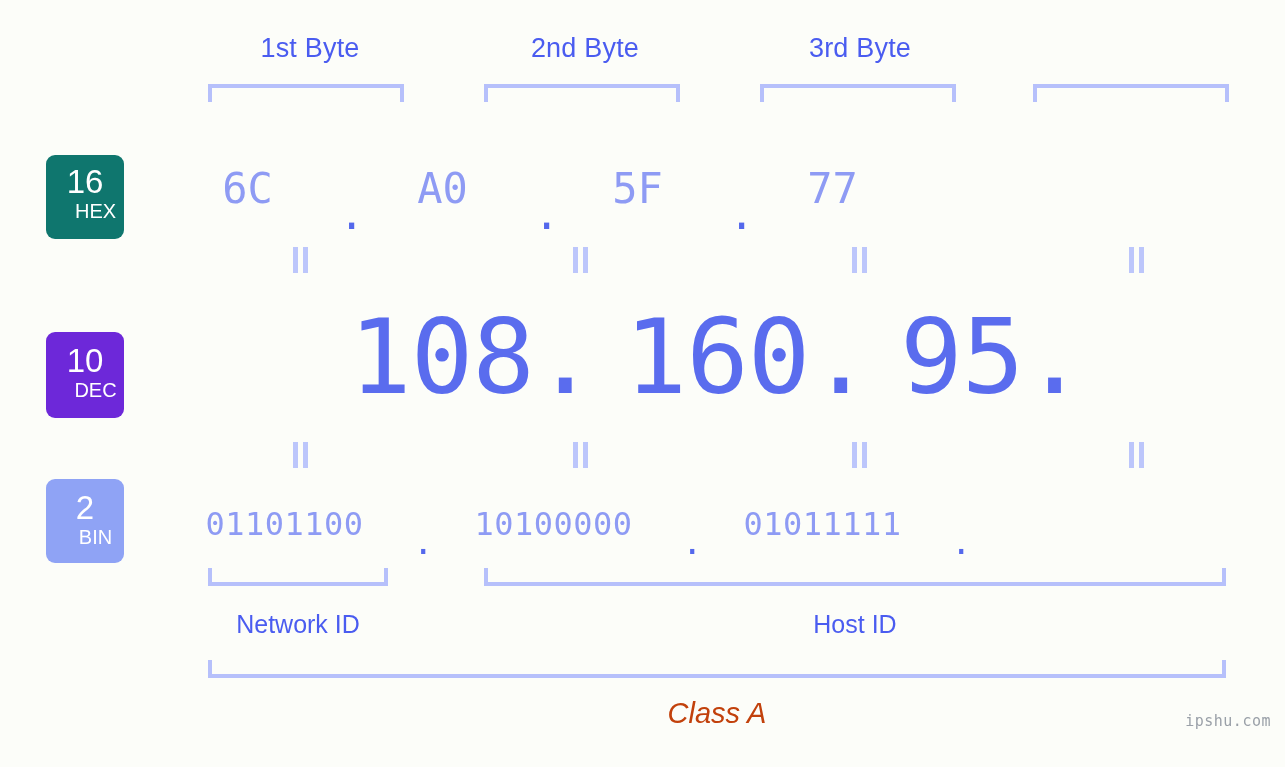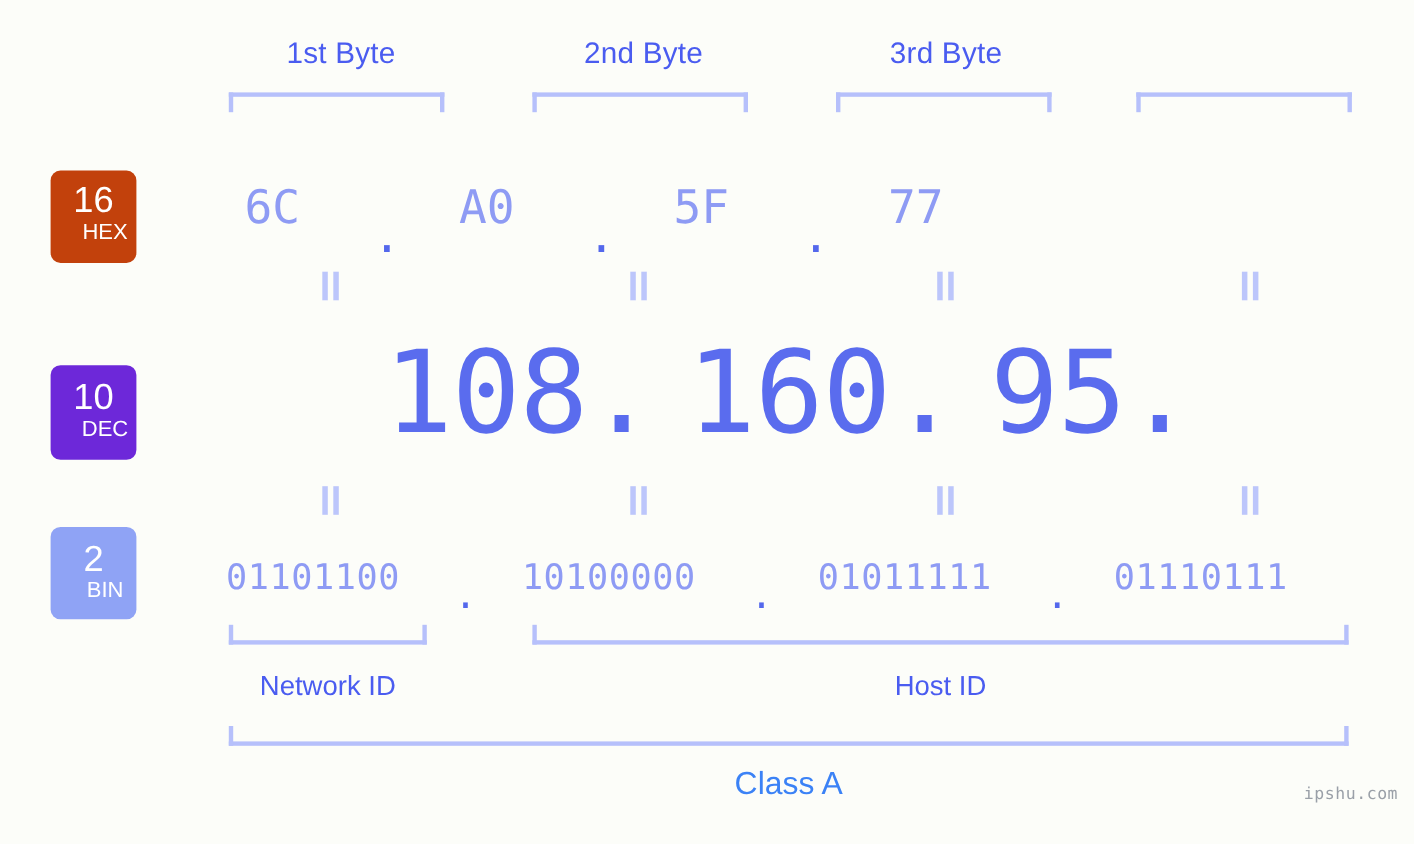--- a/index.html
+++ b/index.html
@@ -68,21 +68,21 @@
     line-height: 36px;
     font-weight: 400;
   }
   .badge .sub {
     display: block;
     font-size: 20px;
     line-height: 22px;
     font-weight: 400;
     padding-left: 21px;
   }
-  #badge-hex { top: 155px; height: 84px; padding-top: 9px; background: #c2410c; }
+  #badge-hex { top: 155px; height: 84px; padding-top: 9px; background: #0f766e; }
   #badge-dec { top: 332px; height: 86px; padding-top: 11px; background: #6d28d9; }
   #badge-bin { top: 479px; height: 84px; padding-top: 11px; background: #8fa3f5; }
 
   
   .row-hex, .row-bin, .row-dec {
     position: absolute;
     left: 150px;
     width: 1105px;
     display: flex;
     align-items: center;
@@ -163,23 +163,24 @@
     text-align: center;
     font-size: 25px;
     color: #4a5cf0;
     font-family: "Liberation Sans", sans-serif;
     white-space: nowrap;
   }
   .class-label {
     position: absolute;
     text-align: center;
     font-size: 29px;
-    color: #3b82f6;
+    color: #c2410c;
     font-family: "Liberation Sans", sans-serif;
     white-space: nowrap;
+    font-style: italic;
   }
 
   
   #watermark {
     position: absolute;
     right: 14px;
     top: 712px;
     font-family: "DejaVu Sans Mono", monospace;
     font-size: 15px;
     color: #9aa0a8;
@@ -280,21 +281,20 @@
         <span>.</span>
       </div>
     <div class="cell">10100000</div>
     <div class="dot">
         <span>.</span>
       </div>
     <div class="cell">01011111</div>
     <div class="dot">
         <span>.</span>
       </div>
-    <div class="cell">01110111</div>
   </div>
 
   <div class="bracket-up" style="left:208px; top:568px; width:180px;"></div>
   <div class="bracket-up" style="left:484px; top:568px; width:742px;"></div>
 
   <div class="id-label" style="left:208px; top:610px; width:180px;">Network ID</div>
   <div class="id-label" style="left:484px; top:610px; width:742px;">Host ID</div>
 
   <div class="bracket-up" style="left:208px; top:660px; width:1018px;"></div>
   <div class="class-label" style="left:208px; top:697px; width:1018px;">Class A</div>

